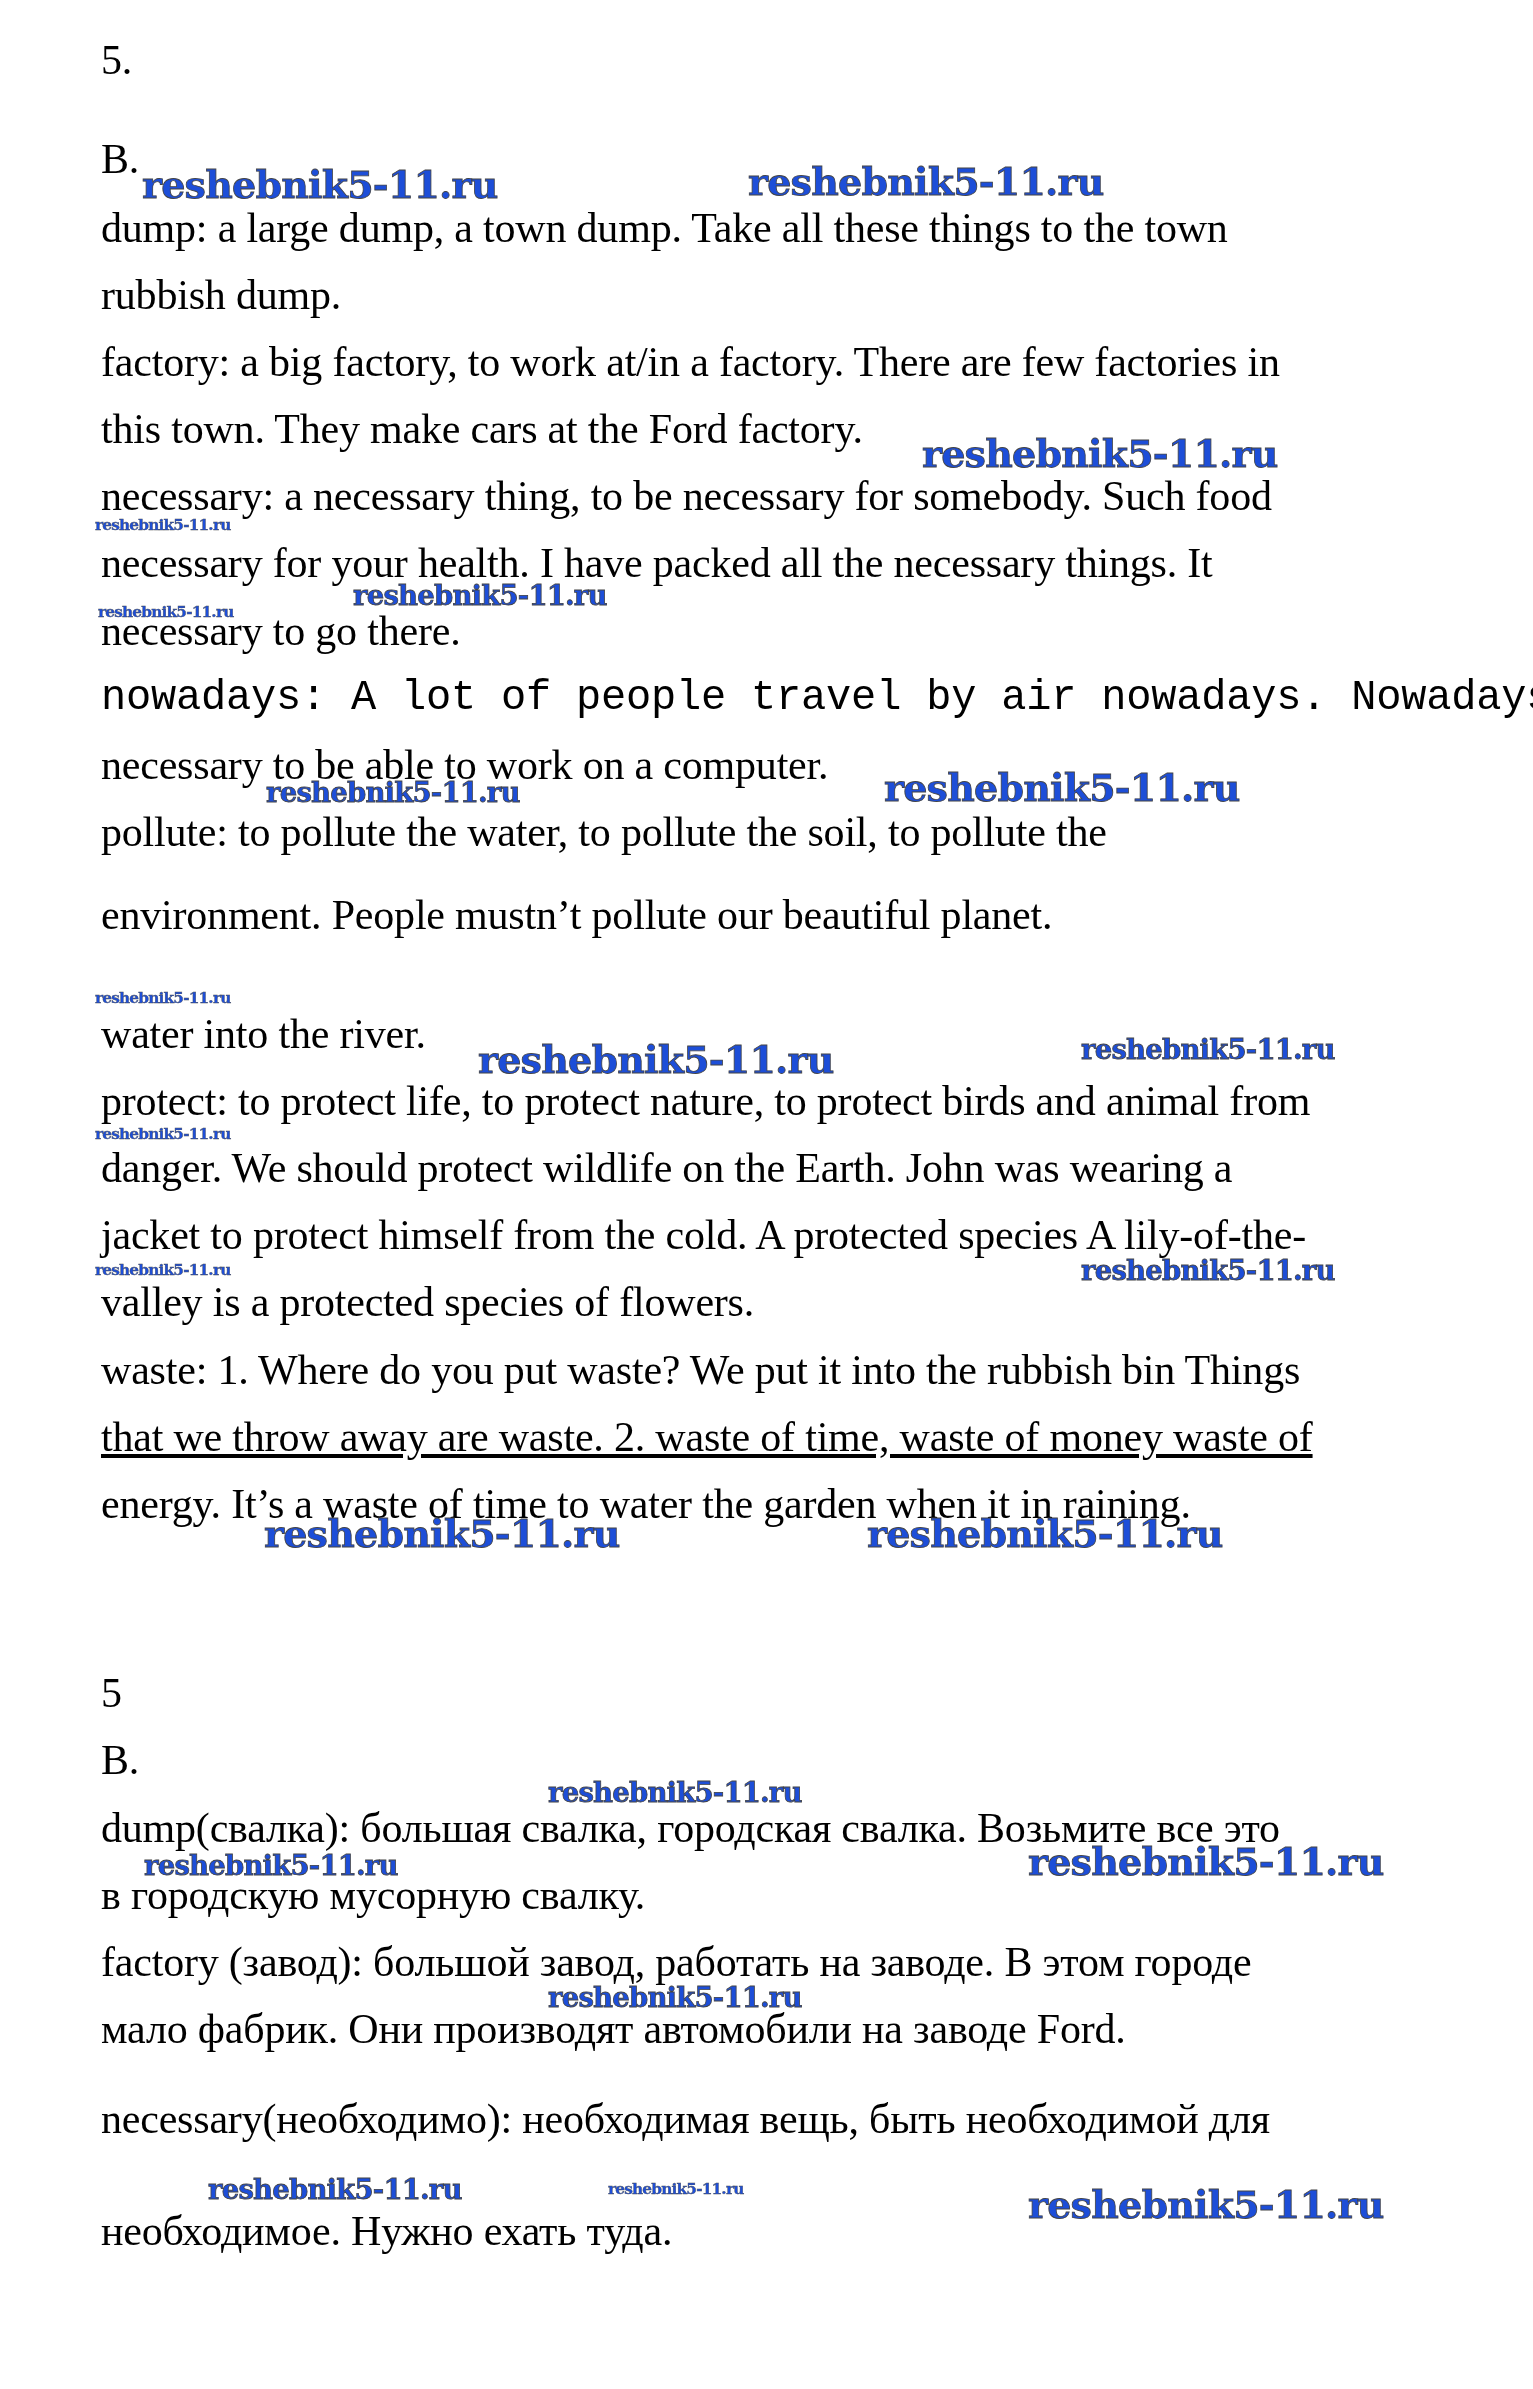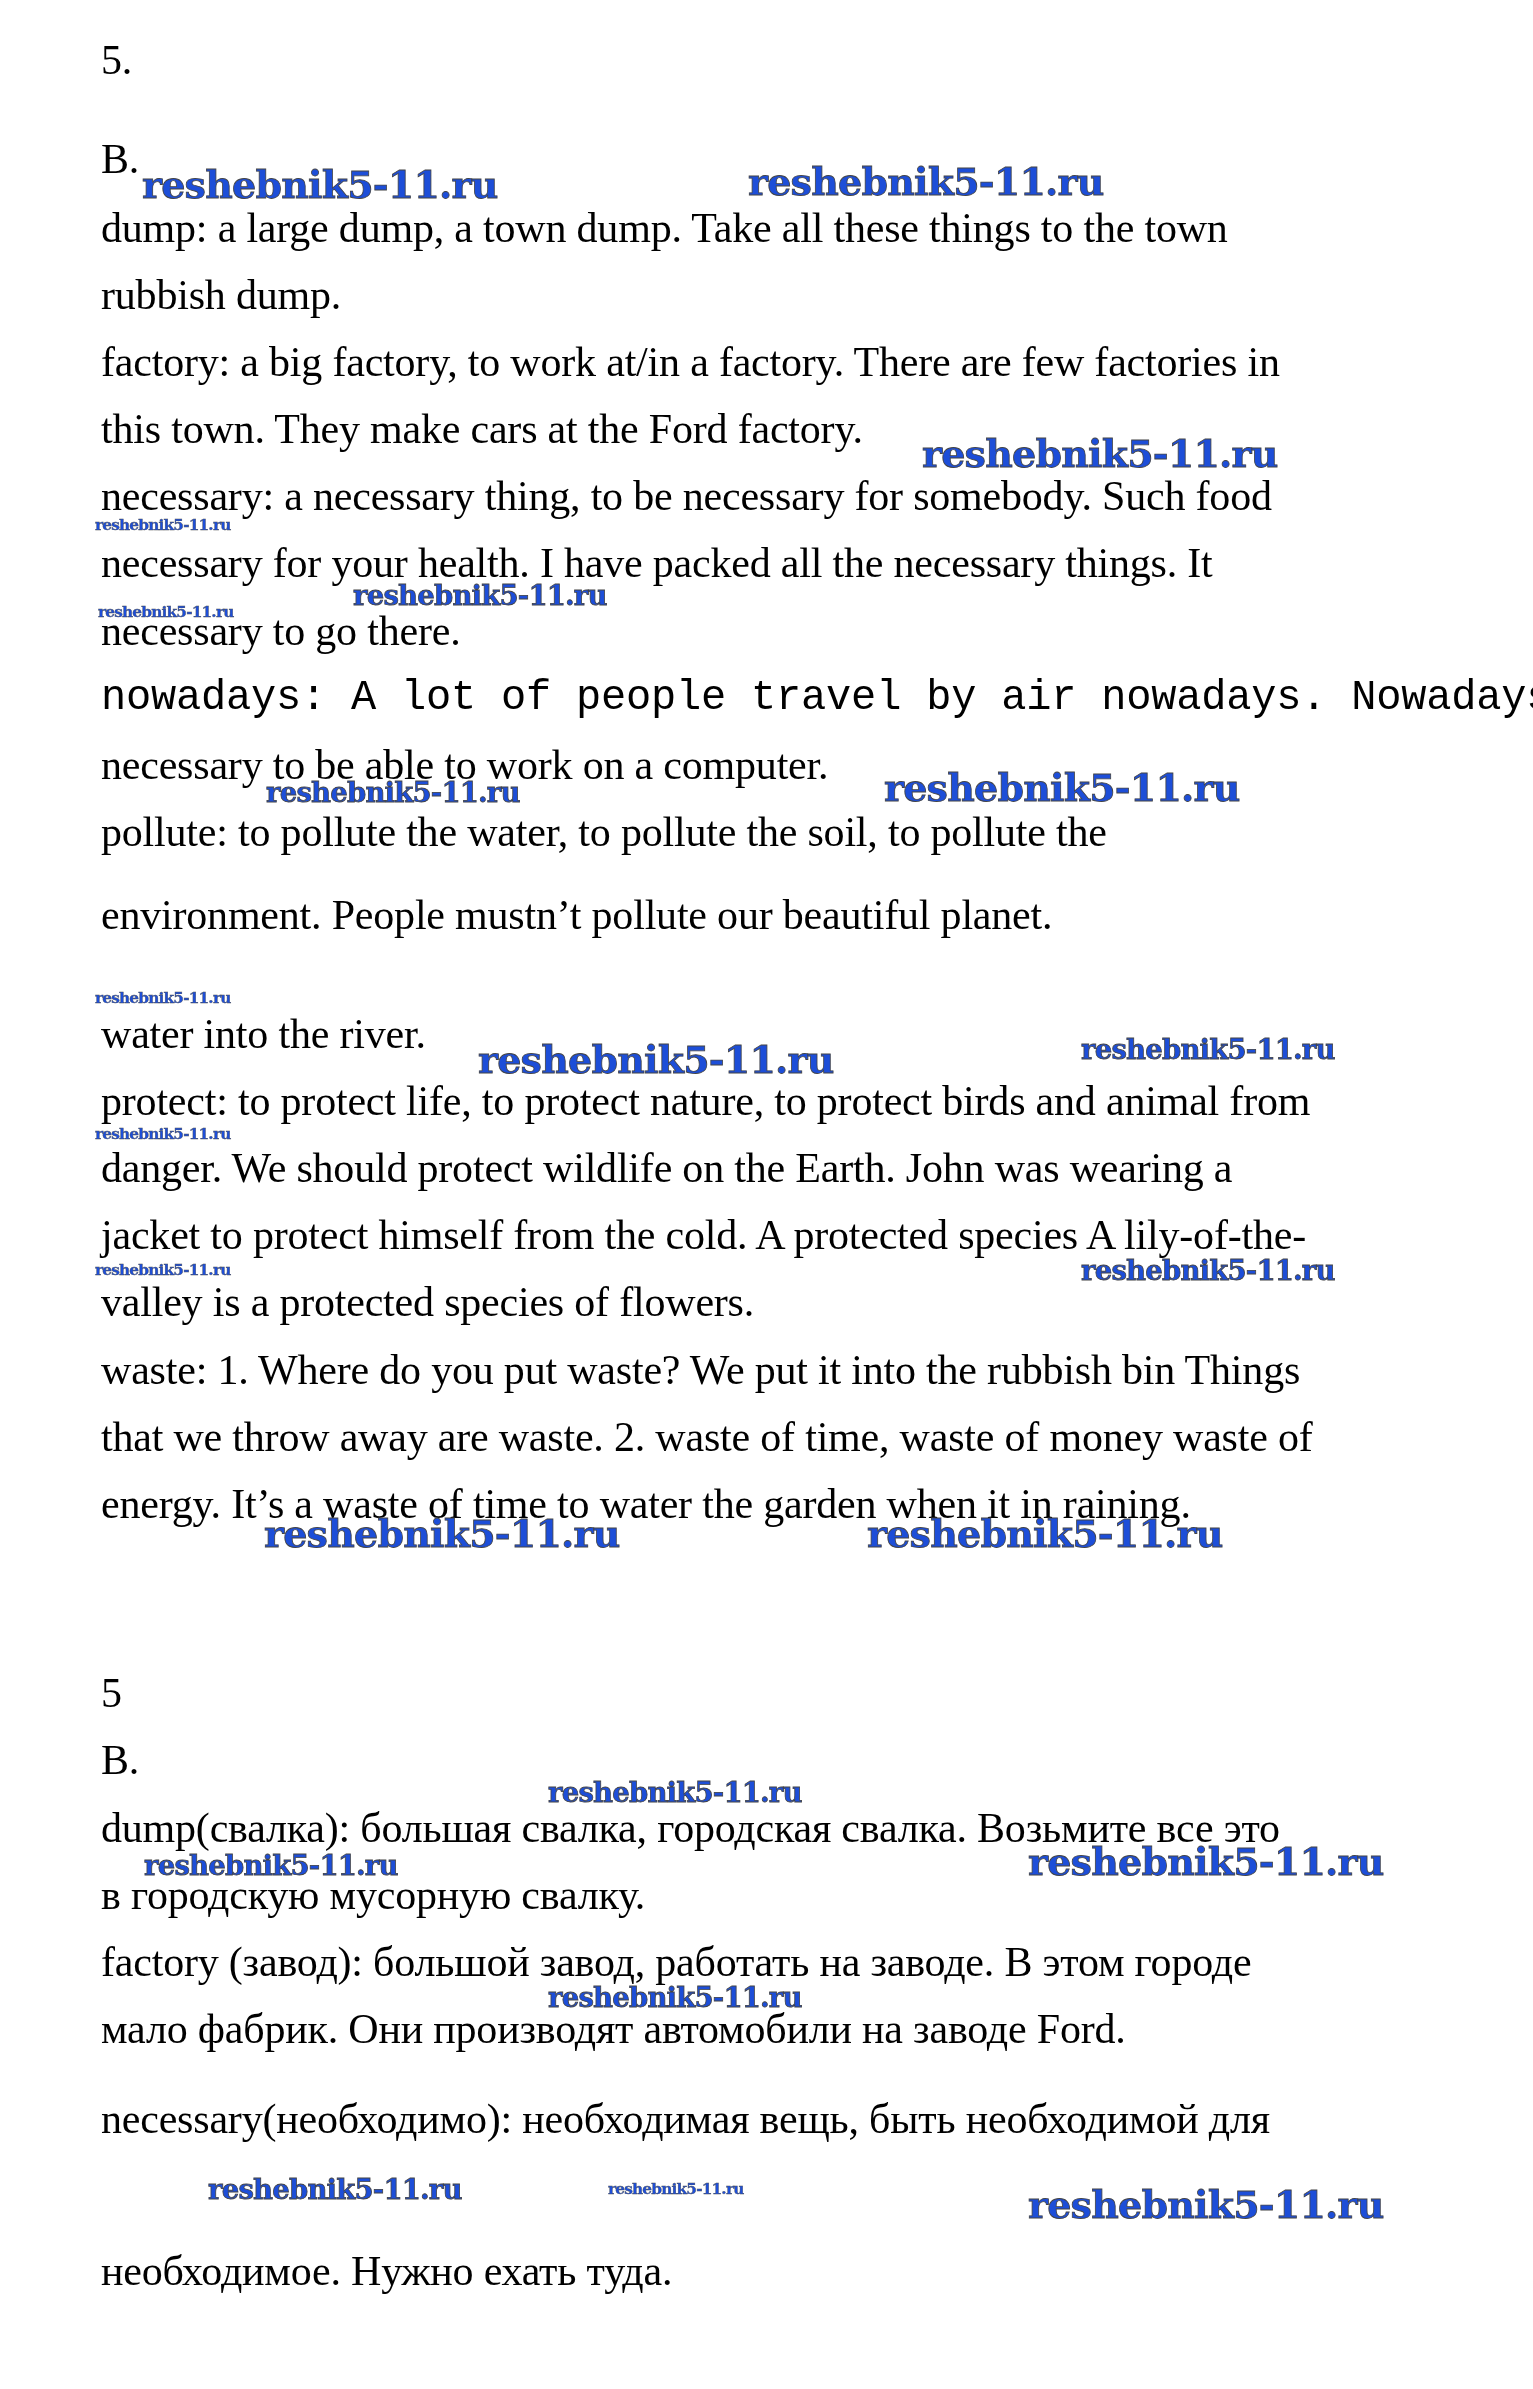--- a/index.html
+++ b/index.html
@@ -42,40 +42,40 @@
   <div class="line" style="top:675px;font-family:Liberation Mono, monospace;">nowadays: A lot of people travel by air nowadays. Nowadays it is</div>
   <div class="line" style="top:742px;">necessary to be able to work on a computer.</div>
   <div class="line" style="top:809px;">pollute: to pollute the water, to pollute the soil, to pollute the</div>
   <div class="line" style="top:892px;">environment. People mustn’t pollute our beautiful planet.</div>
   <div class="line" style="top:1011px;">water into the river.</div>
   <div class="line" style="top:1078px;">protect: to protect life, to protect nature, to protect birds and animal from</div>
   <div class="line" style="top:1145px;">danger. We should protect wildlife on the Earth. John was wearing a</div>
   <div class="line" style="top:1212px;">jacket to protect himself from the cold. A protected species A lily-of-the-</div>
   <div class="line" style="top:1279px;">valley is a protected species of flowers.</div>
   <div class="line" style="top:1347px;">waste: 1. Where do you put waste? We put it into the rubbish bin Things</div>
-  <div class="line" style="top:1414px;">that we throw away are waste. 2. waste of time, waste of money waste of</div>
+  <div class="line" style="top:1414px;text-decoration:underline;">that we throw away are waste. 2. waste of time, waste of money waste of</div>
   <div class="line" style="top:1481px;">energy. It’s a waste of time to water the garden when it in raining.</div>
 
   <div class="line" style="top:1670px;">5</div>
   <div class="line" style="top:1737px;">B.</div>
 
   <div class="line" style="top:1805px;">
     <b>dump(свалка)</b><span>: большая свалка, городская свалка. Возьмите все это</span>
   </div>
   <div class="line" style="top:1872px;">в городскую мусорную свалку.</div>
 
   <div class="line" style="top:1939px;">
     <b>factory (завод)</b><span>: большой завод, работать на заводе. В этом городе</span>
   </div>
   <div class="line" style="top:2006px;">мало фабрик. Они производят автомобили на заводе Ford.</div>
 
   <div class="line" style="top:2073px;margin-top:23px;">
     <b>necessary(необходимо):</b><span> необходимая вещь, быть необходимой для</span>
   </div>
-  <div class="line" style="top:2208px;margin-top:40px;">необходимое. Нужно ехать туда.</div>
+  <div class="line" style="top:2208px;">необходимое. Нужно ехать туда.</div>
 
   <div class="wm big" style="left:142px; top:163px;">reshebnik5-11.ru</div>
   <div class="wm big" style="left:748px; top:160px;">reshebnik5-11.ru</div>
   <div class="wm big" style="left:922px; top:432px;">reshebnik5-11.ru</div>
   <div class="wm small" style="left:95px; top:516px;">reshebnik5-11.ru</div>
   <div class="wm mid" style="left:353px; top:580px;">reshebnik5-11.ru</div>
   <div class="wm small" style="left:98px; top:603px;">reshebnik5-11.ru</div>
   <div class="wm mid" style="left:266px; top:777px;">reshebnik5-11.ru</div>
   <div class="wm big" style="left:884px; top:766px;">reshebnik5-11.ru</div>
   <div class="wm small" style="left:95px; top:989px;">reshebnik5-11.ru</div>

